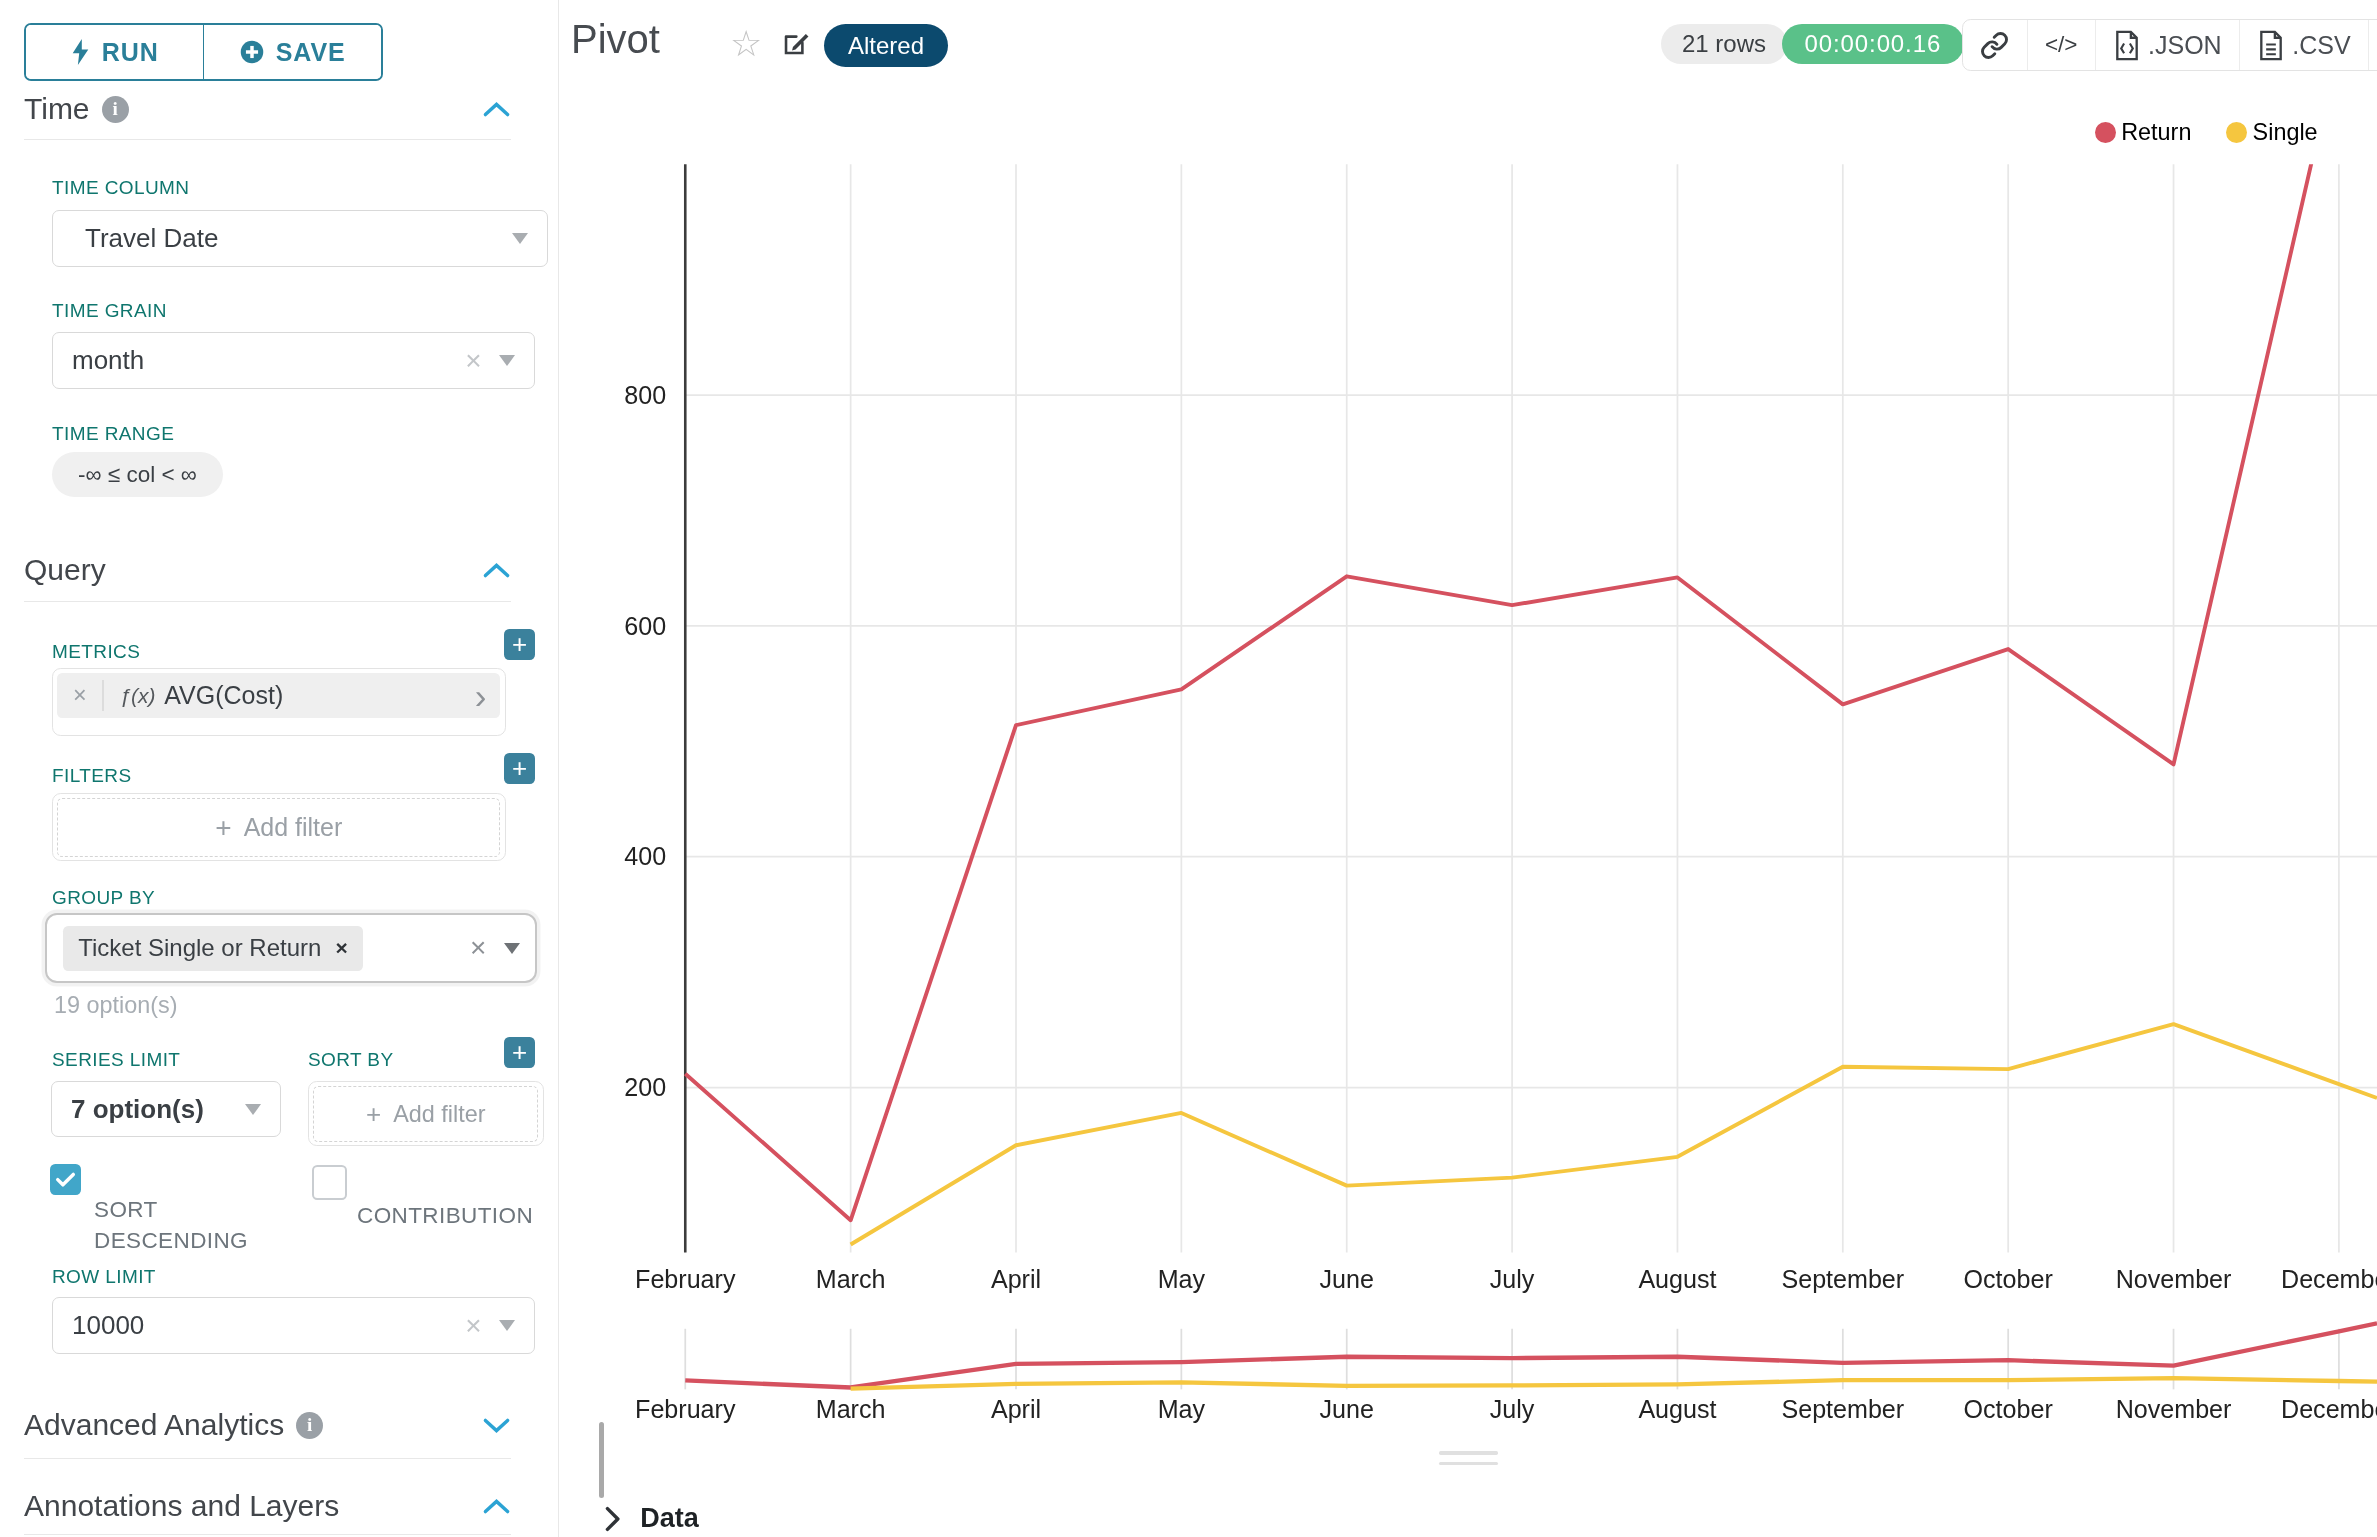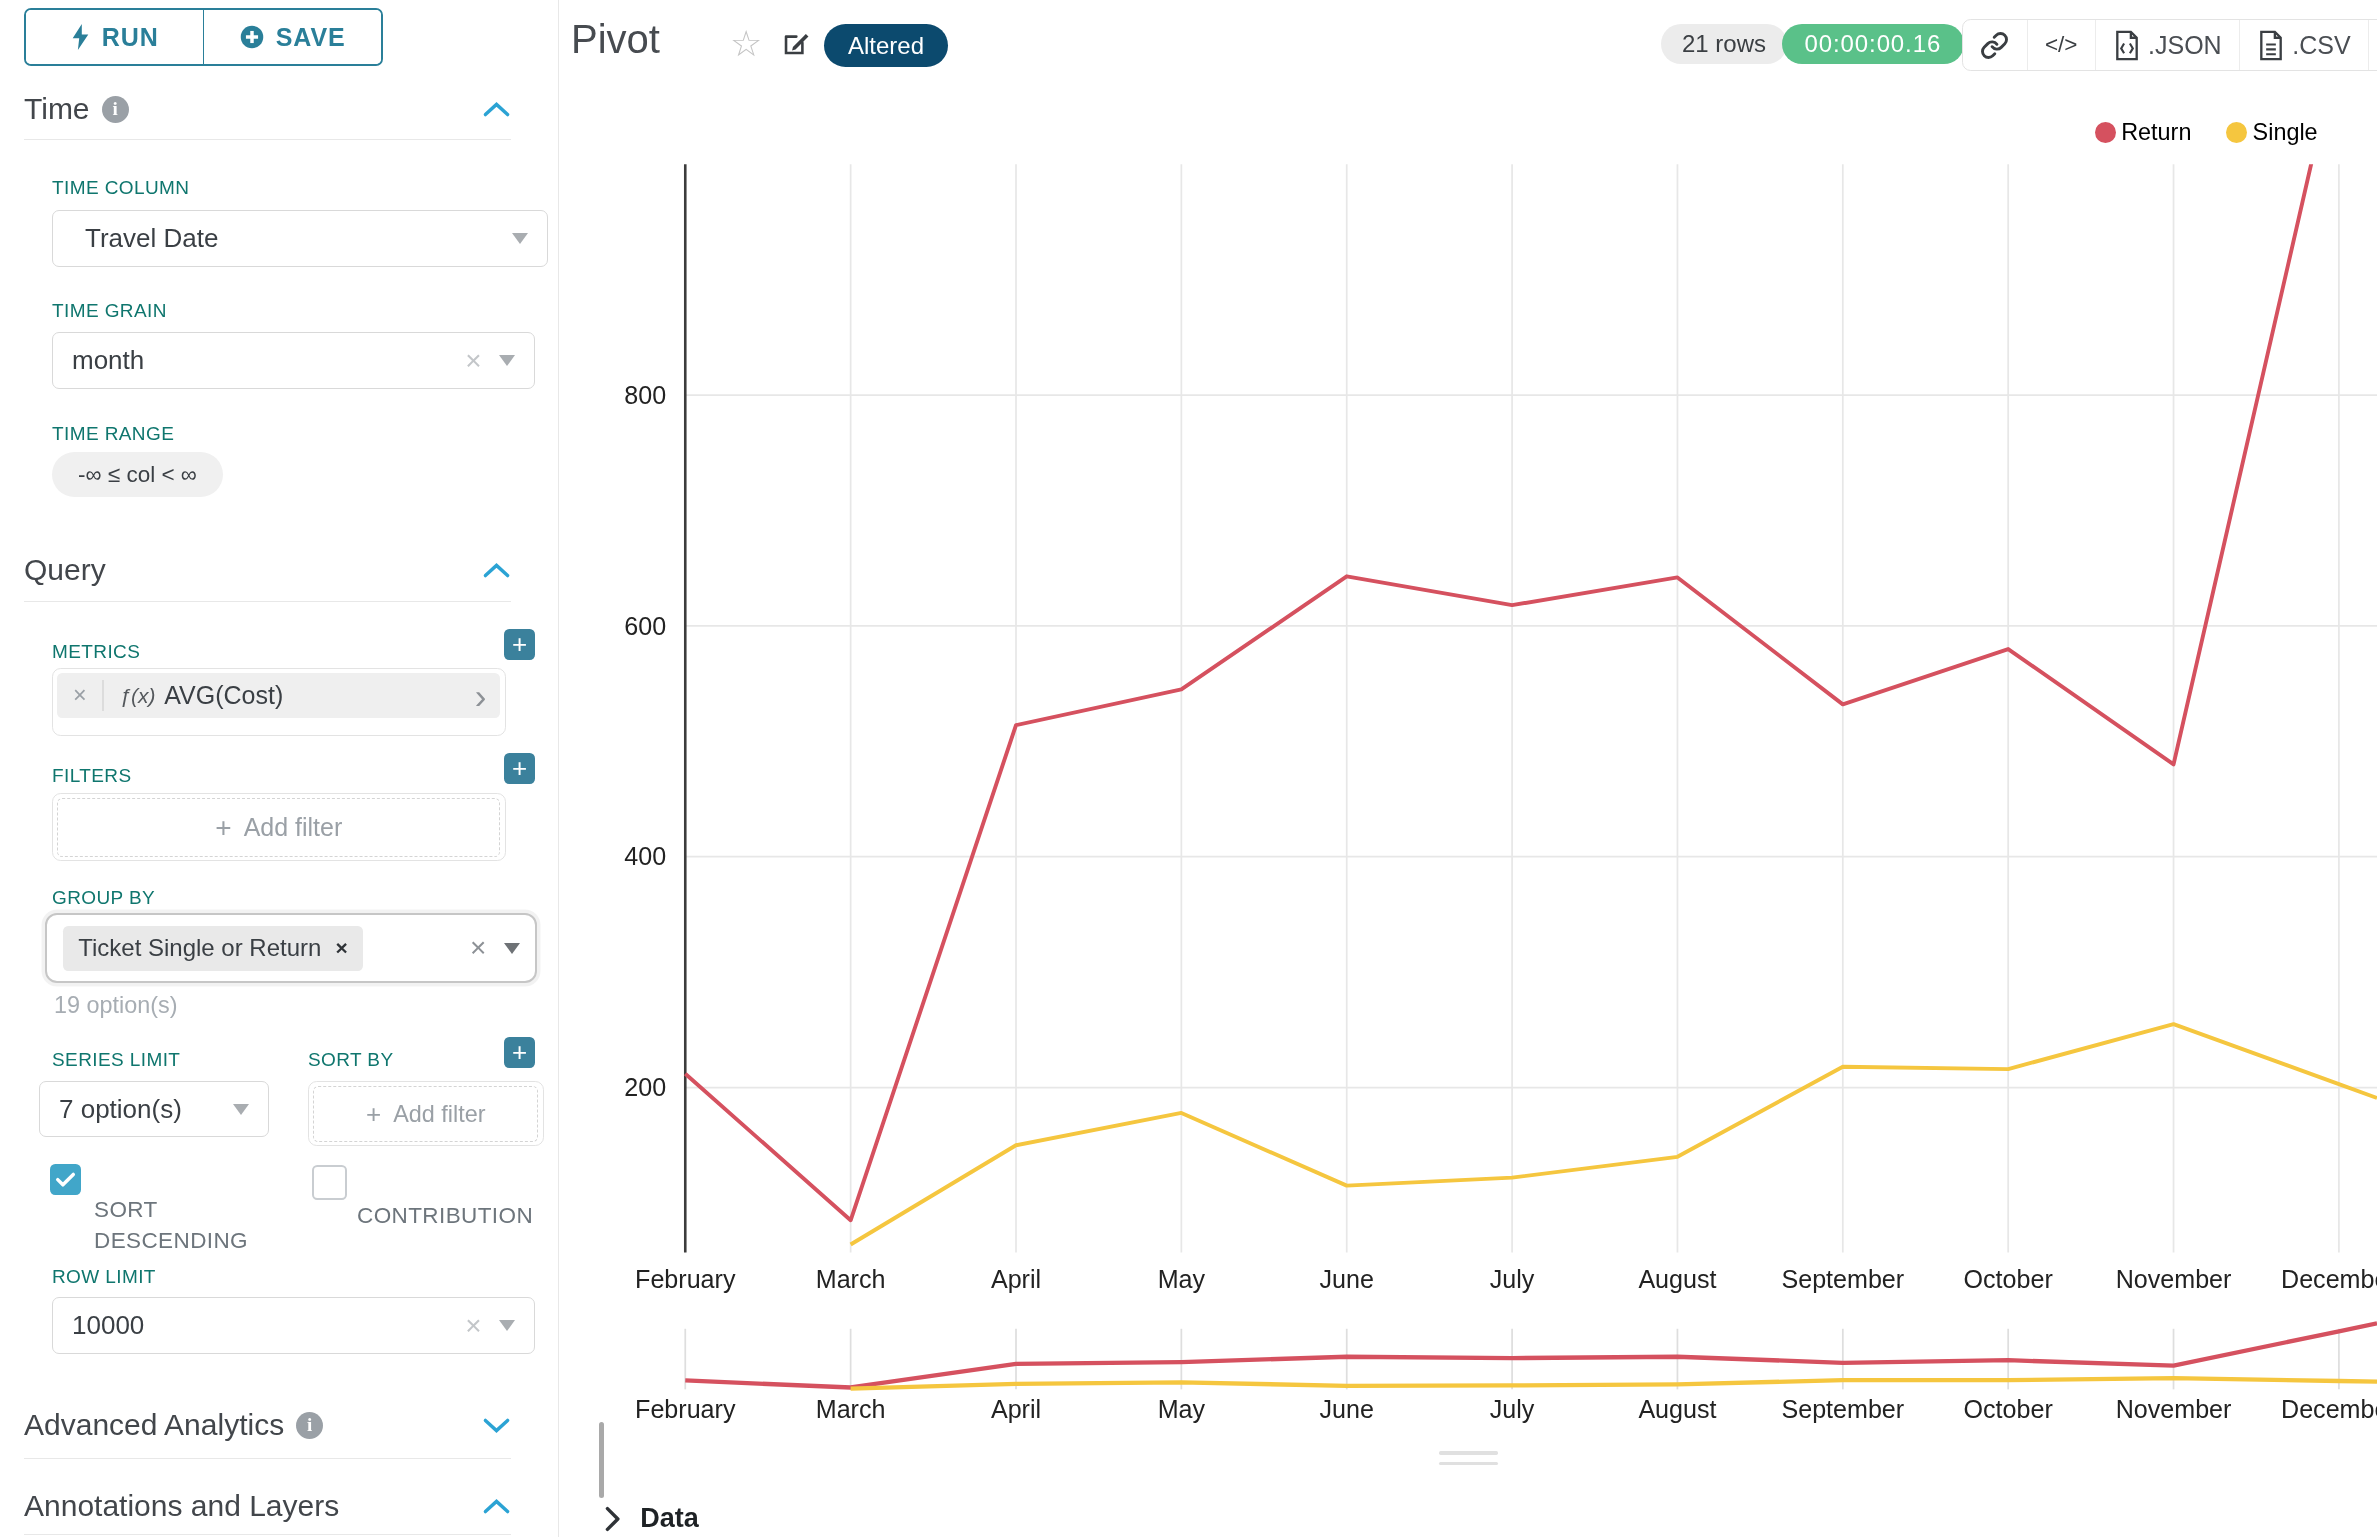--- a/index.html
+++ b/index.html
@@ -1,20 +1,20 @@
 <!DOCTYPE html>
 <html style="font-size:14px"><head>
 <meta charset="utf-8">
 <style>
   html,body{margin:0;padding:0;background:#fff;}
   body{width:2377px;height:1538px;overflow:hidden;font-family:"Liberation Sans",sans-serif;position:relative;}
   .abs{position:absolute;}
   
   #sidebar{left:0;top:0;width:558px;height:1538px;background:#fff;border-right:1.7px solid #e8e8e8;}
-  .btn-group{left:24px;top:8px;width:355px;height:54px;display:flex;border:2.6px solid #2a7f99;border-radius:7px;overflow:hidden;}
+  .btn-group{left:24px;top:23px;width:355px;height:54px;display:flex;border:2.6px solid #2a7f99;border-radius:7px;overflow:hidden;}
   .btn-group button{flex:1;display:flex;align-items:center;justify-content:center;gap:10.4px;background:#fff;border:none;color:#2a7f99;font-family:"Liberation Sans",sans-serif;font-size:25px;font-weight:700;letter-spacing:0.9px;cursor:pointer;}
   .btn-group button:first-child{border-right:1.7px solid #2a7f99;}
   .section-head{left:24px;width:487px;height:38px;display:flex;align-items:center;font-size:30px;color:#42464b;}
   .section-head .spacer{flex:1;}
   .info-dot{display:inline-flex;align-items:center;justify-content:center;width:27px;height:27px;border-radius:50%;background:#9aa0a6;color:#fff;font-size:19px;font-weight:700;font-family:"Liberation Serif",serif;margin-left:12px;}
   .hr{left:24px;width:487px;height:0;border-top:1.7px solid #e8e8e8;}
   .field-label{font-size:19px;color:#0f766e;letter-spacing:0.4px;}
   .select{border:1.7px solid #d9d9d9;border-radius:7px;background:#fff;display:flex;align-items:center;padding:0 19px;font-size:26px;color:#3a3f44;}
   .select .grow{flex:1;}
   .clear-x{color:#c3c6c9;font-size:28px;margin-right:17.3px;}
@@ -148,21 +148,21 @@
     <span class="clear-x" style="color:#8d9196;">×</span>
     <span class="caret dark"></span>
   </div>
   <div class="abs hint" style="left:54px;top:992px;">19 option(s)</div>
 
   <div class="abs field-label" style="left:52px;top:1049px;">SERIES LIMIT</div>
   <div class="abs field-label" style="left:308px;top:1049px;">SORT BY</div>
   <div class="abs plus-btn" style="left:504px;top:1037px;">
       <span>+</span>
     </div>
-  <div class="abs select" style="left:39px;top:1081px;width:190px;height:54px;">
+  <div class="abs select" style="left:51px;top:1081px;width:190px;height:54px;font-weight:bold;">
     <span class="grow">7 option(s)</span>
     <span class="caret"></span>
   </div>
   <div class="abs box" style="left:308px;top:1081px;width:225px;height:54px;padding:4.3px;">
     <div class="dashed" style="height:100%;font-size:23.4px;">
       <span style="font-size:26px;">+</span>
       <span>Add filter</span>
     </div>
   </div>
 

